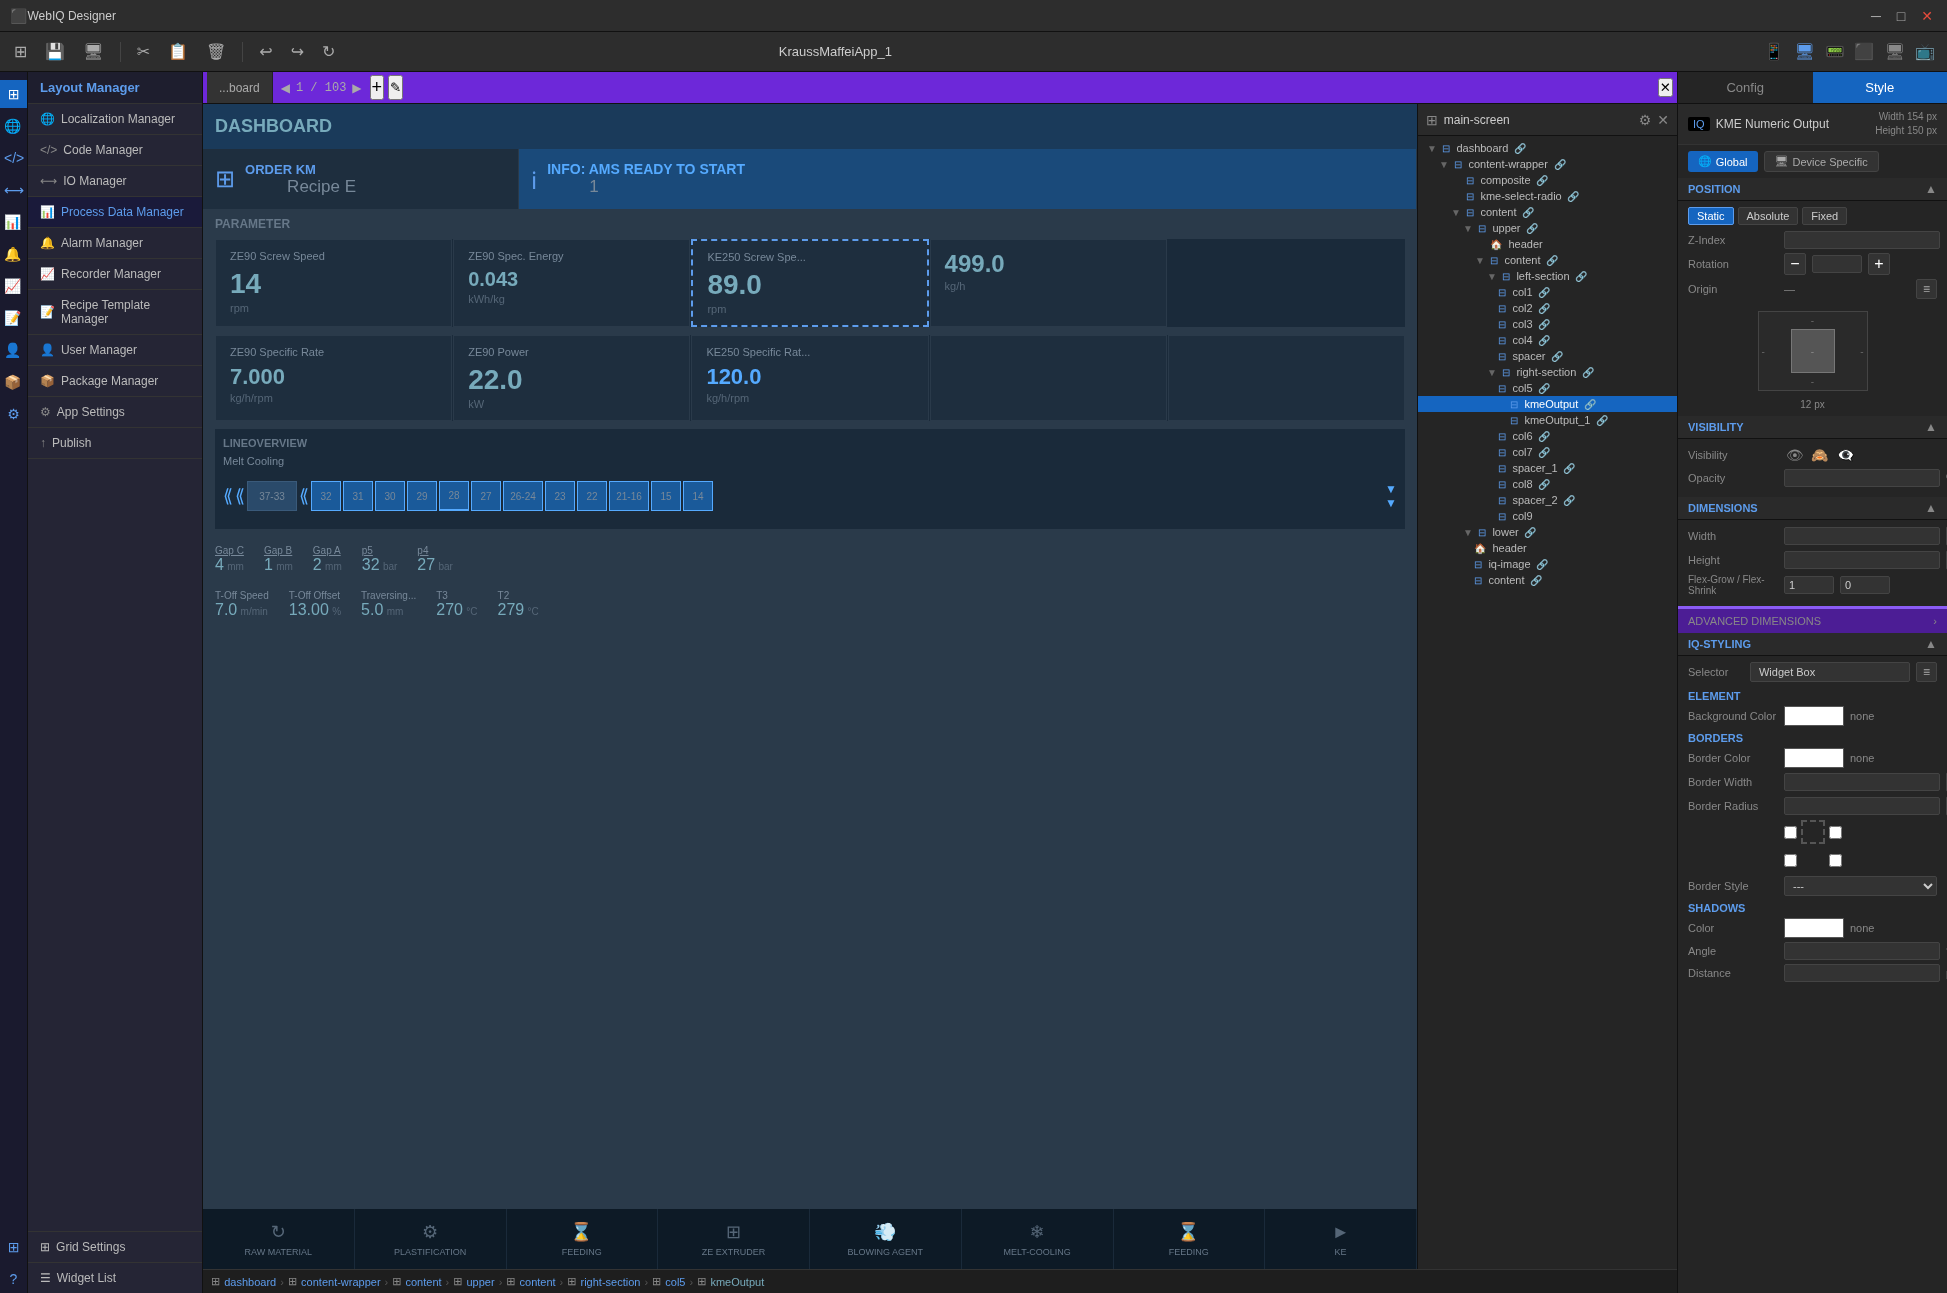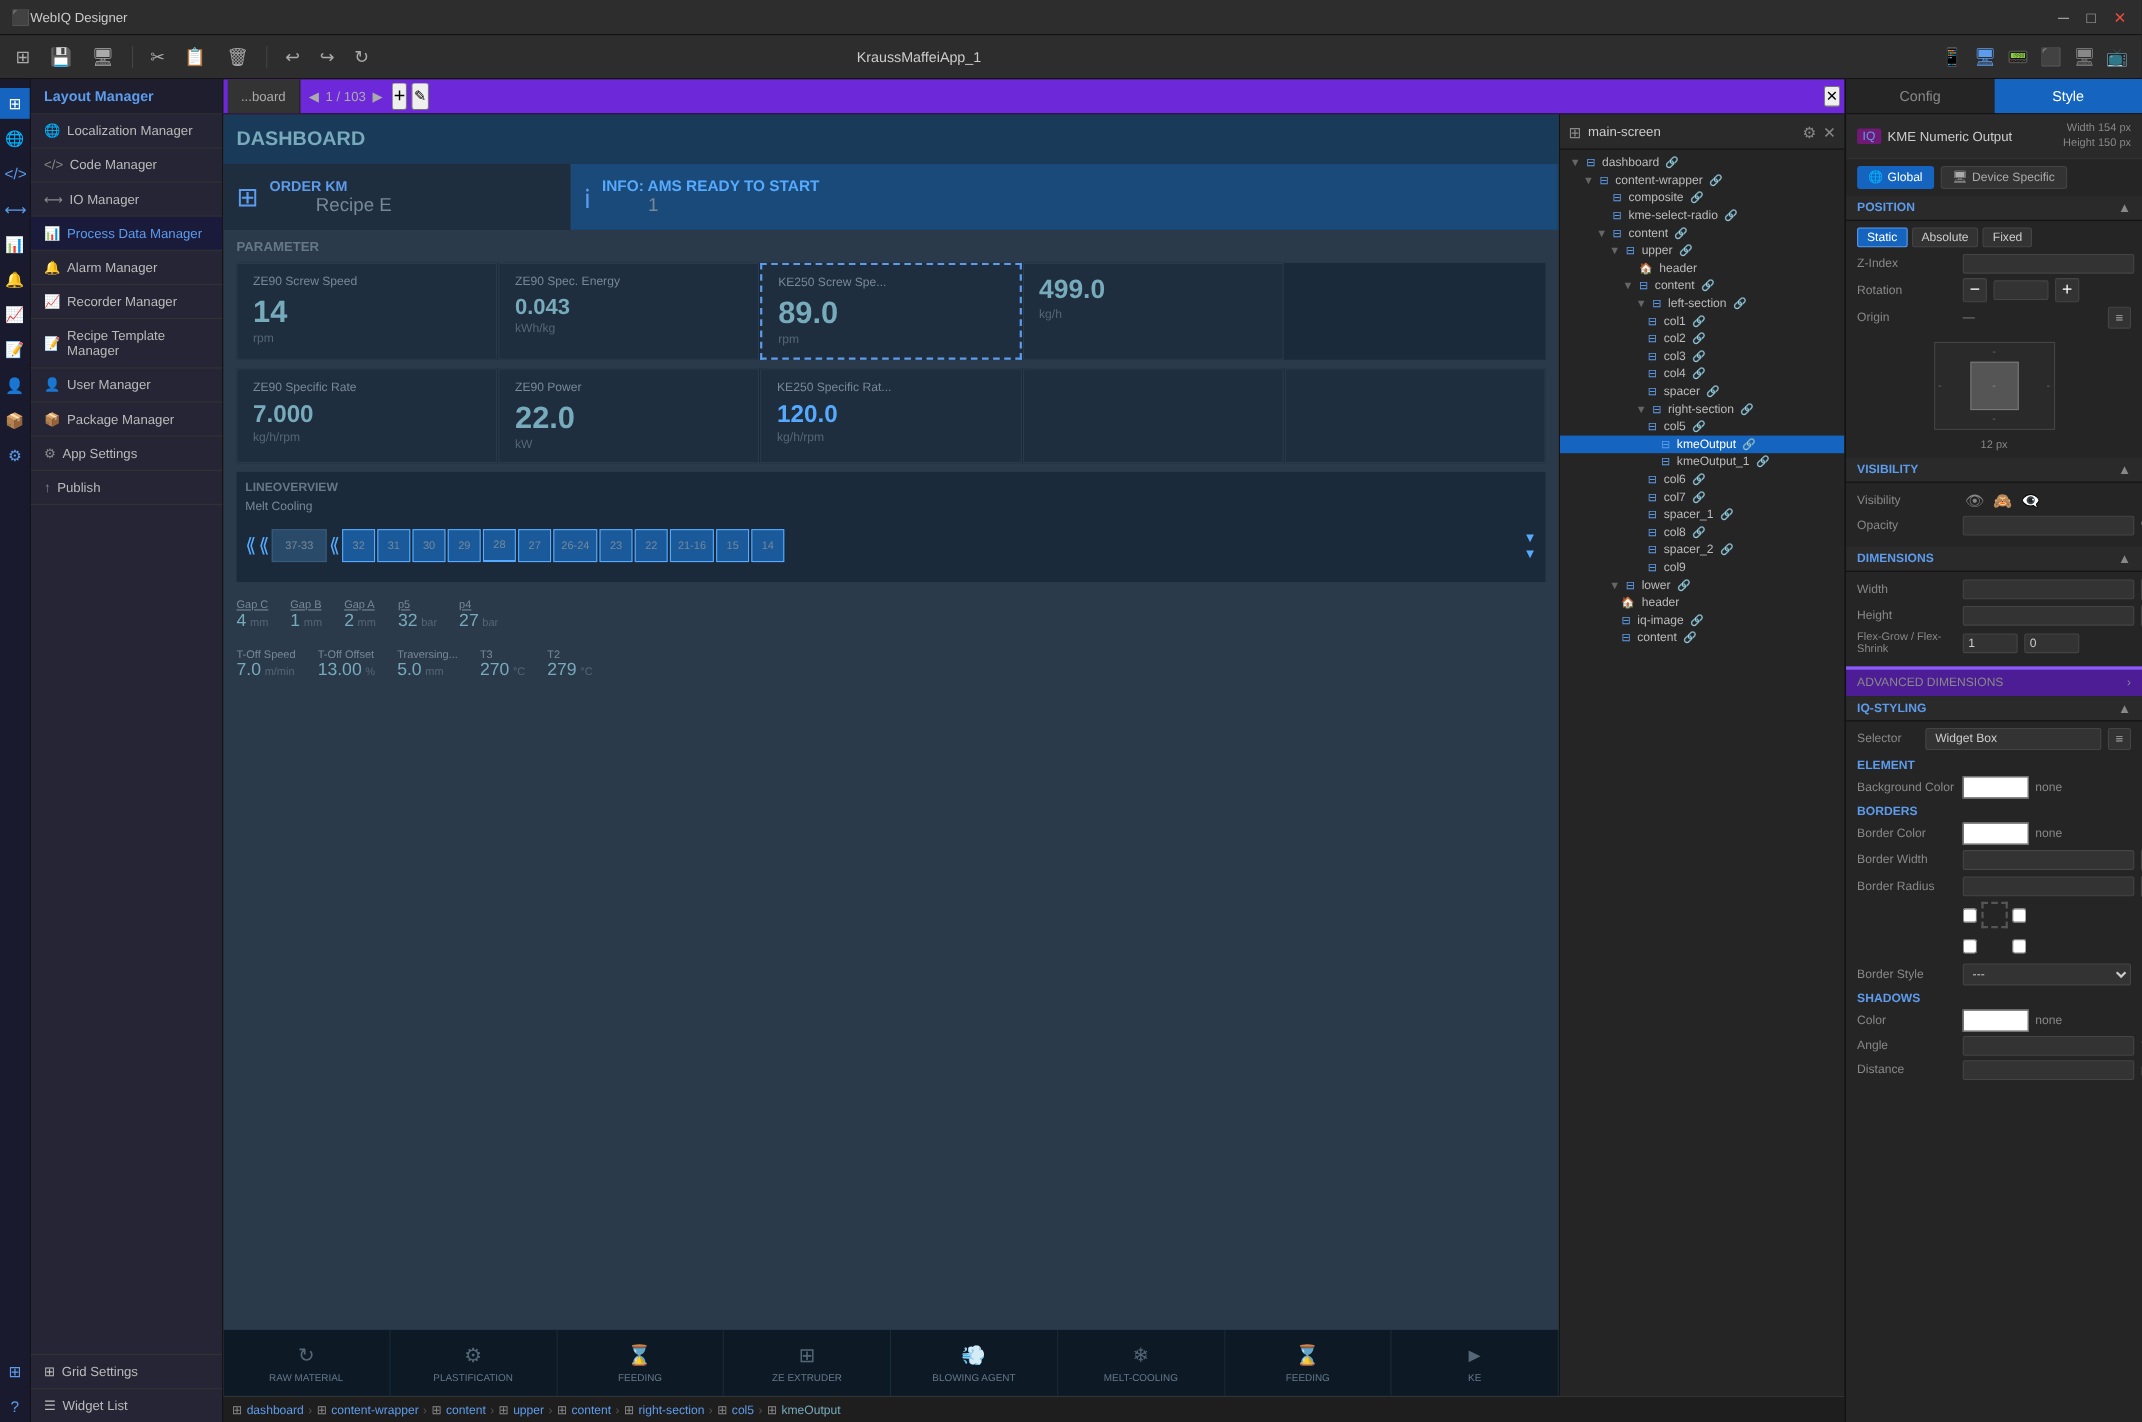--- a/index.html
+++ b/index.html
@@ -416,21 +416,21 @@
   </div>
 
   <div id="center-area">
 
     <div id="tab-bar">
       <div class="tab-item">
         <span>...board</span>
       </div>
       <div style="display:flex; align-items:center; padding:0 8px; color:#aaa; font-size:12px;">
         <span style="cursor:pointer;">◀</span>
-        <span style="margin:0 6px;">1 / 103</span>
+        <span style="margin:0 6px;font-family:Liberation Mono, monospace;">1 / 103</span>
         <span style="cursor:pointer;">▶</span>
       </div>
       <div class="tab-controls">
         <button class="tool-btn" style="font-size:18px;">+</button>
         <button class="tool-btn">✎</button>
       </div>
       <div style="flex:1;"></div>
       <button class="tool-btn">✕</button>
     </div>
 
@@ -827,21 +827,21 @@
       <div class="cs-btn">
         <span>Config</span>
       </div>
       <div class="cs-btn active">
         <span>Style</span>
       </div>
     </div>
 
     <div class="kme-output-header">
       <div style="display:flex; align-items:center; gap:6px;">
-        <span style="color:#5d9cec; font-size:11px; background:#701a75; padding:1px 5px; border-radius:2px;">IQ</span>
+        <span style="color:#5d9cec; font-size:11px; background:#000000; padding:1px 5px; border-radius:2px;">IQ</span>
         <span class="kme-title">KME Numeric Output</span>
       </div>
       <div class="kme-dims">
         <span>Width</span>
         <span>154</span>
         <span>px</span>
         <br>
         <span>Height</span>
         <span>150</span>
         <span>px</span>

